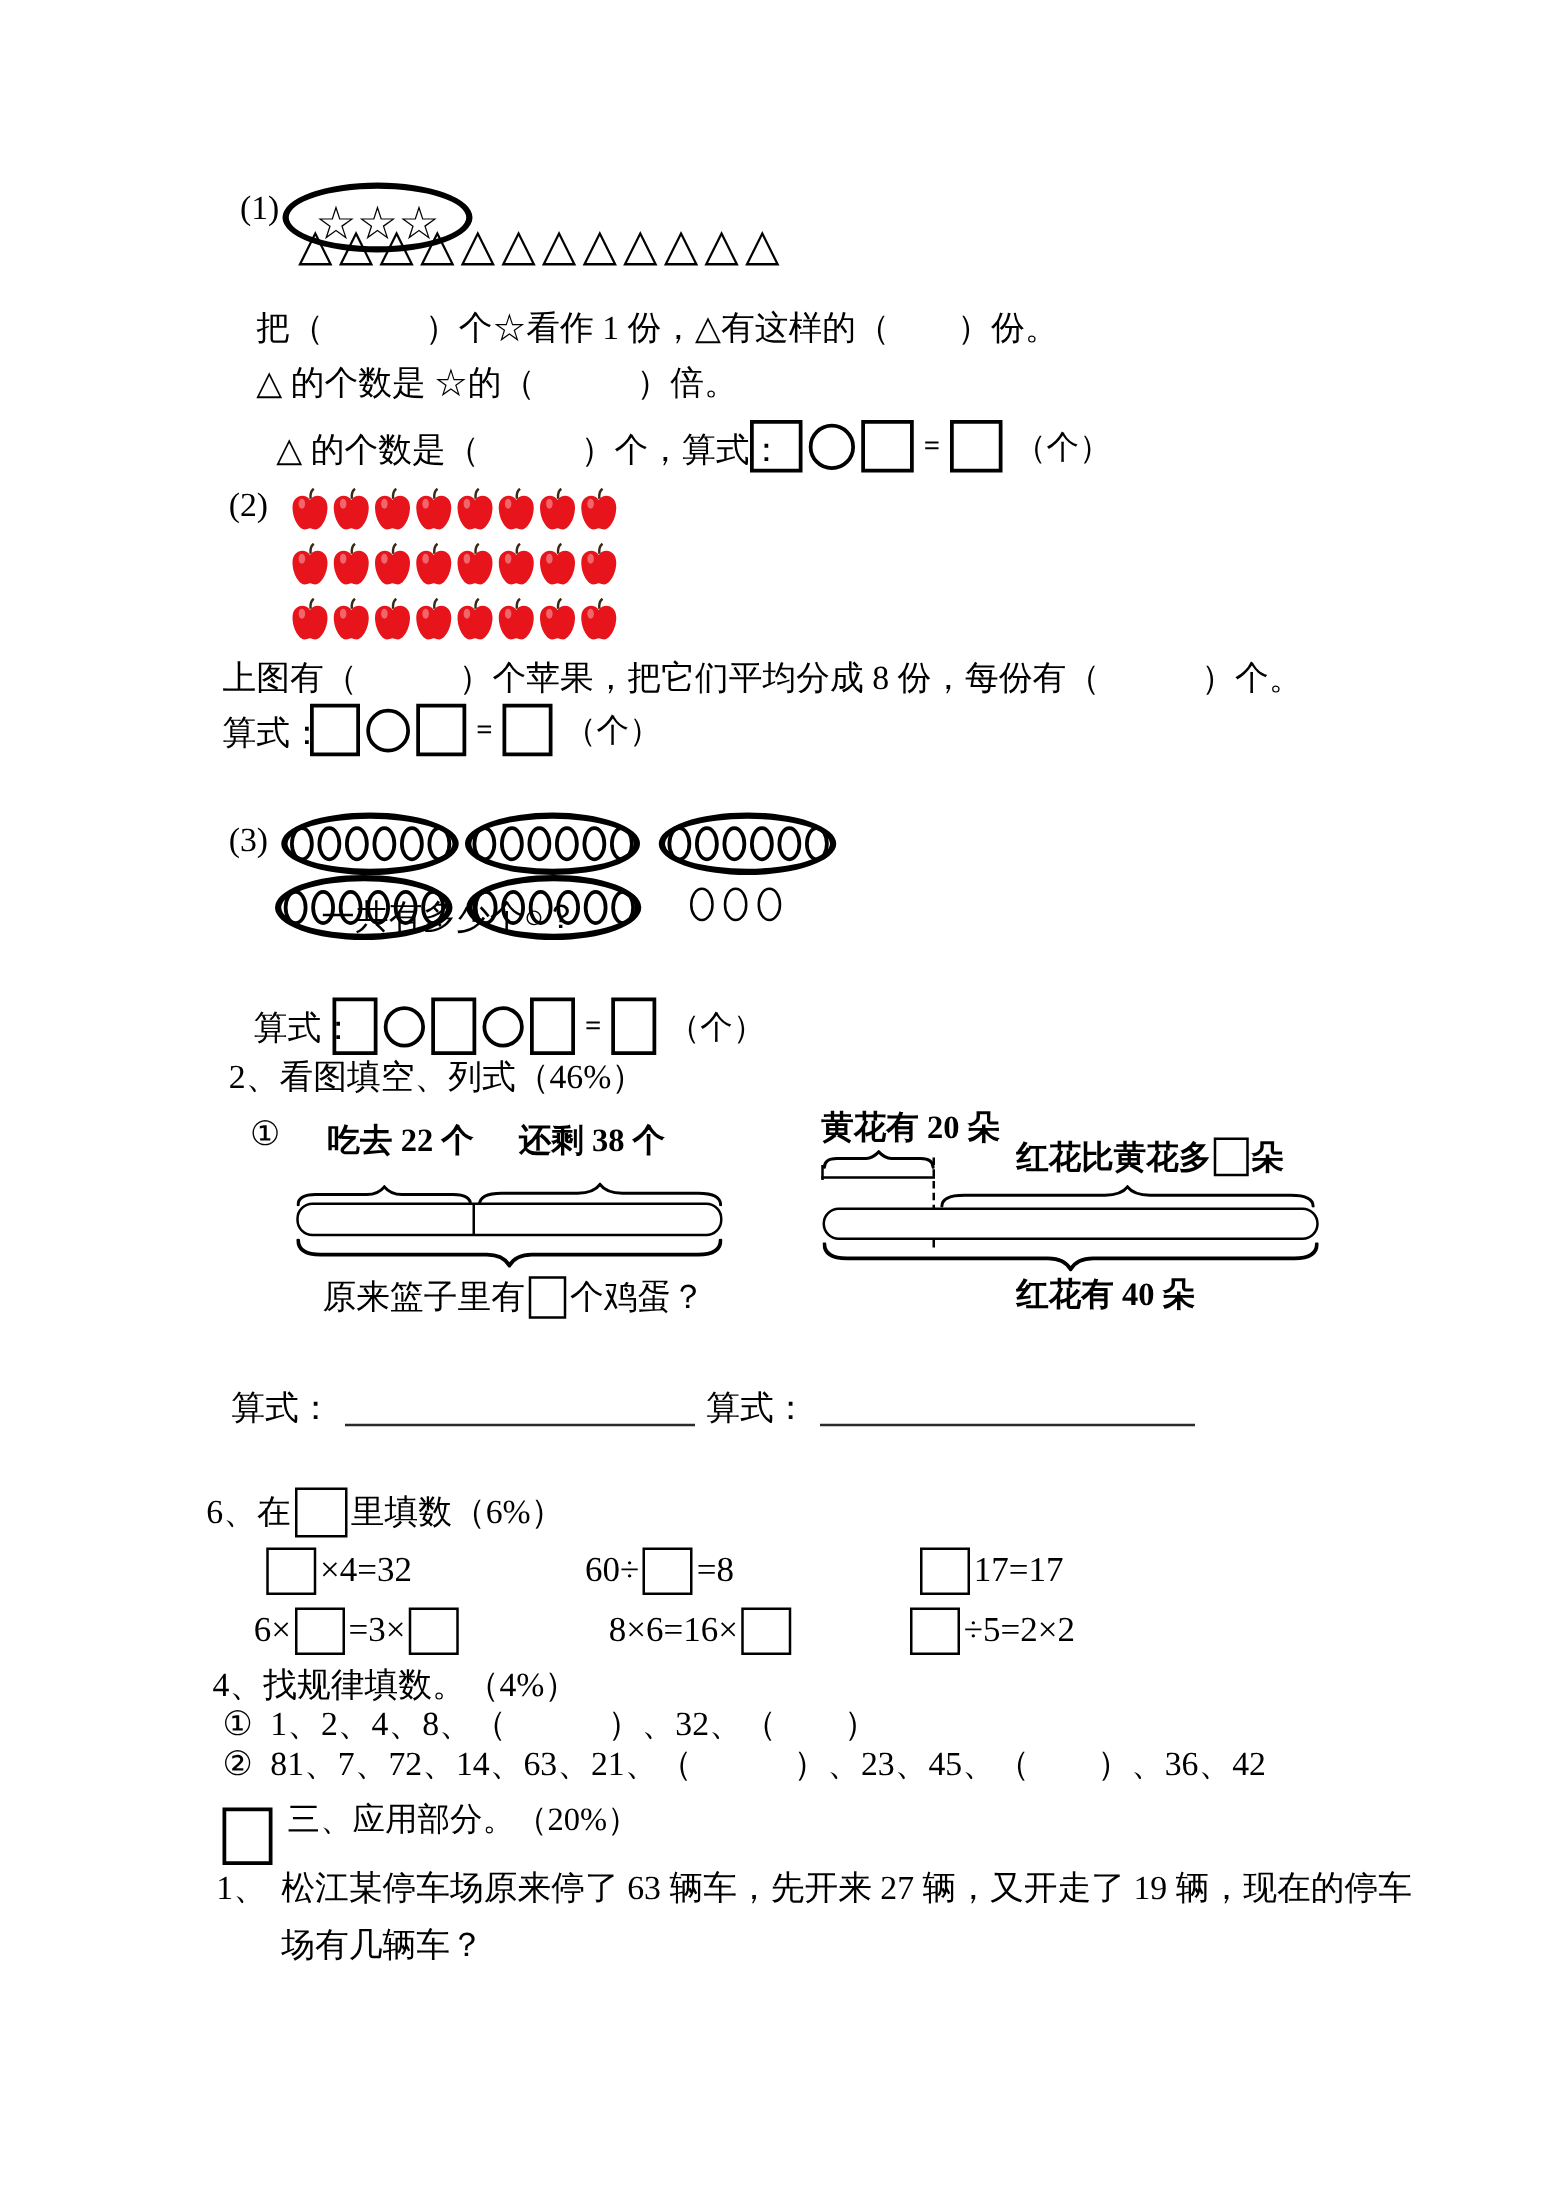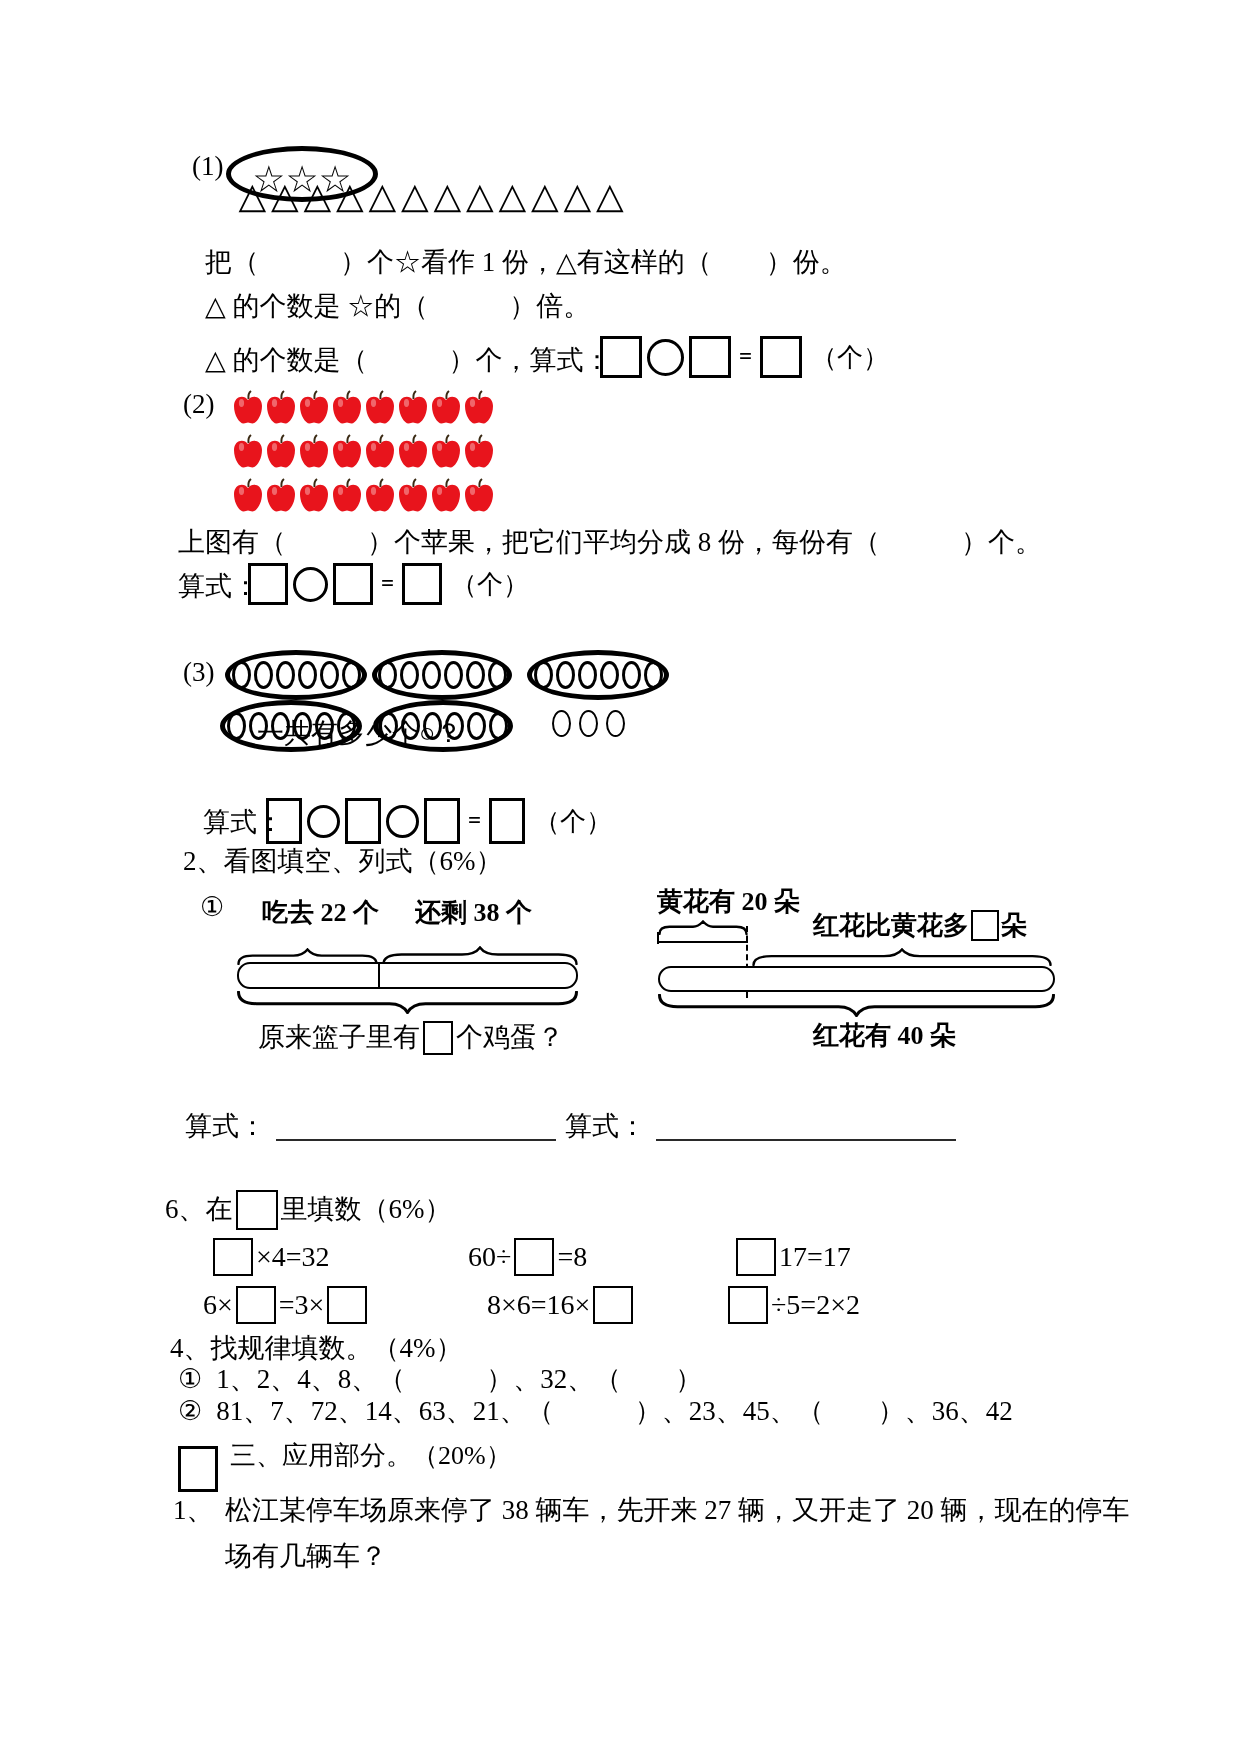--- a/index.html
+++ b/index.html
@@ -73,21 +73,21 @@
       <span class="tri">△</span>
       <span class="tri">△</span>
       <span class="tri">△</span>
       <span class="tri">△</span>
       <span class="tri">△</span>
       <span class="tri">△</span>
     </div>
 
   <div class="abs t" style="left:205px;top:246px">把（　　　）个☆看作 1 份，△有这样的（　　）份。</div>
   <div class="abs t" style="left:205px;top:290px">△ 的个数是 ☆的（　　　）倍。</div>
-  <div class="abs t" style="left:205px;top:344px">△ 的个数是（　　　）个，算式：</div>
+  <div class="abs t" style="left:221px;top:344px">△ 的个数是（　　　）个，算式：</div>
   <div class="abs eq-strip" style="left:600px;top:336px">
     <span class="eq-sq"></span>
     <span class="eq-ci"></span>
     <span class="eq-sq"></span>
     <span class="eq-eq">=</span>
     <span class="eq-sq"></span>
     <span class="eq-unit">（个）</span>
   </div>
 
   <div class="abs t" style="left:183px;top:388px">(2)</div>
@@ -282,21 +282,21 @@
     <span class="eq-sq"></span>
     <span class="eq-ci"></span>
     <span class="eq-sq"></span>
     <span class="eq-ci"></span>
     <span class="eq-sq"></span>
     <span class="eq-eq">=</span>
     <span class="eq-sq"></span>
     <span class="eq-unit">（个）</span>
   </div>
 
-  <div class="abs t" style="left:183px;top:845px">2、看图填空、列式（6%）</div>
+  <div class="abs t" style="left:183px;top:845px">2、看图填空、列式（46%）</div>
 
   <div class="abs t" style="left:200px;top:891px">①</div>
   <div class="abs t-sm bold" style="left:262px;top:895px">吃去 22 个</div>
   <div class="abs t-sm bold" style="left:415px;top:895px">还剩 38 个</div>
   <svg class="abs brace" style="left:237px;top:948px" width="141" height="17">
       <path d="M 1.5 16 Q 1.5 7.65 15.600000000000001 7.65 L 56.4 7.65 Q 65.5 7.65 70.5 1.5 Q 75.5 7.65 84.6 7.65 L 125.4 7.65 Q 139.5 7.65 139.5 16" fill="none" stroke="#000000" stroke-width="2.4" stroke-linecap="round"></path>
     </svg>
   <svg class="abs brace" style="left:382px;top:946px" width="196" height="19">
       <path d="M 1.5 18 Q 1.5 8.55 19.5 8.55 L 80 8.55 Q 93 8.55 98 1.5 Q 103 8.55 116 8.55 L 176.5 8.55 Q 194.5 8.55 194.5 18" fill="none" stroke="#000000" stroke-width="2.4" stroke-linecap="round"></path>
     </svg>
@@ -380,16 +380,16 @@
     <span>1、2、4、8、（　　　）、32、（　　）</span>
   </div>
   <div class="abs lbl-row t" style="left:178px;top:1395px">
     <span style="margin-right:14px">②</span>
     <span>81、7、72、14、63、21、（　　　）、23、45、（　　）、36、42</span>
   </div>
 
   <div class="abs score-box" style="left:178px;top:1446px;width:40px;height:46px"></div>
   <div class="abs t" style="left:230px;top:1440px;font-size:26px">三、应用部分。（20%）</div>
   <div class="abs t" style="left:173px;top:1494px">1、</div>
-  <div class="abs t" style="left:225px;top:1494px">松江某停车场原来停了 38 辆车，先开来 27 辆，又开走了 20 辆，现在的停车</div>
+  <div class="abs t" style="left:225px;top:1494px">松江某停车场原来停了 63 辆车，先开来 27 辆，又开走了 19 辆，现在的停车</div>
   <div class="abs t" style="left:225px;top:1540px">场有几辆车？</div>
 
 </div>
 
 </body></html>

